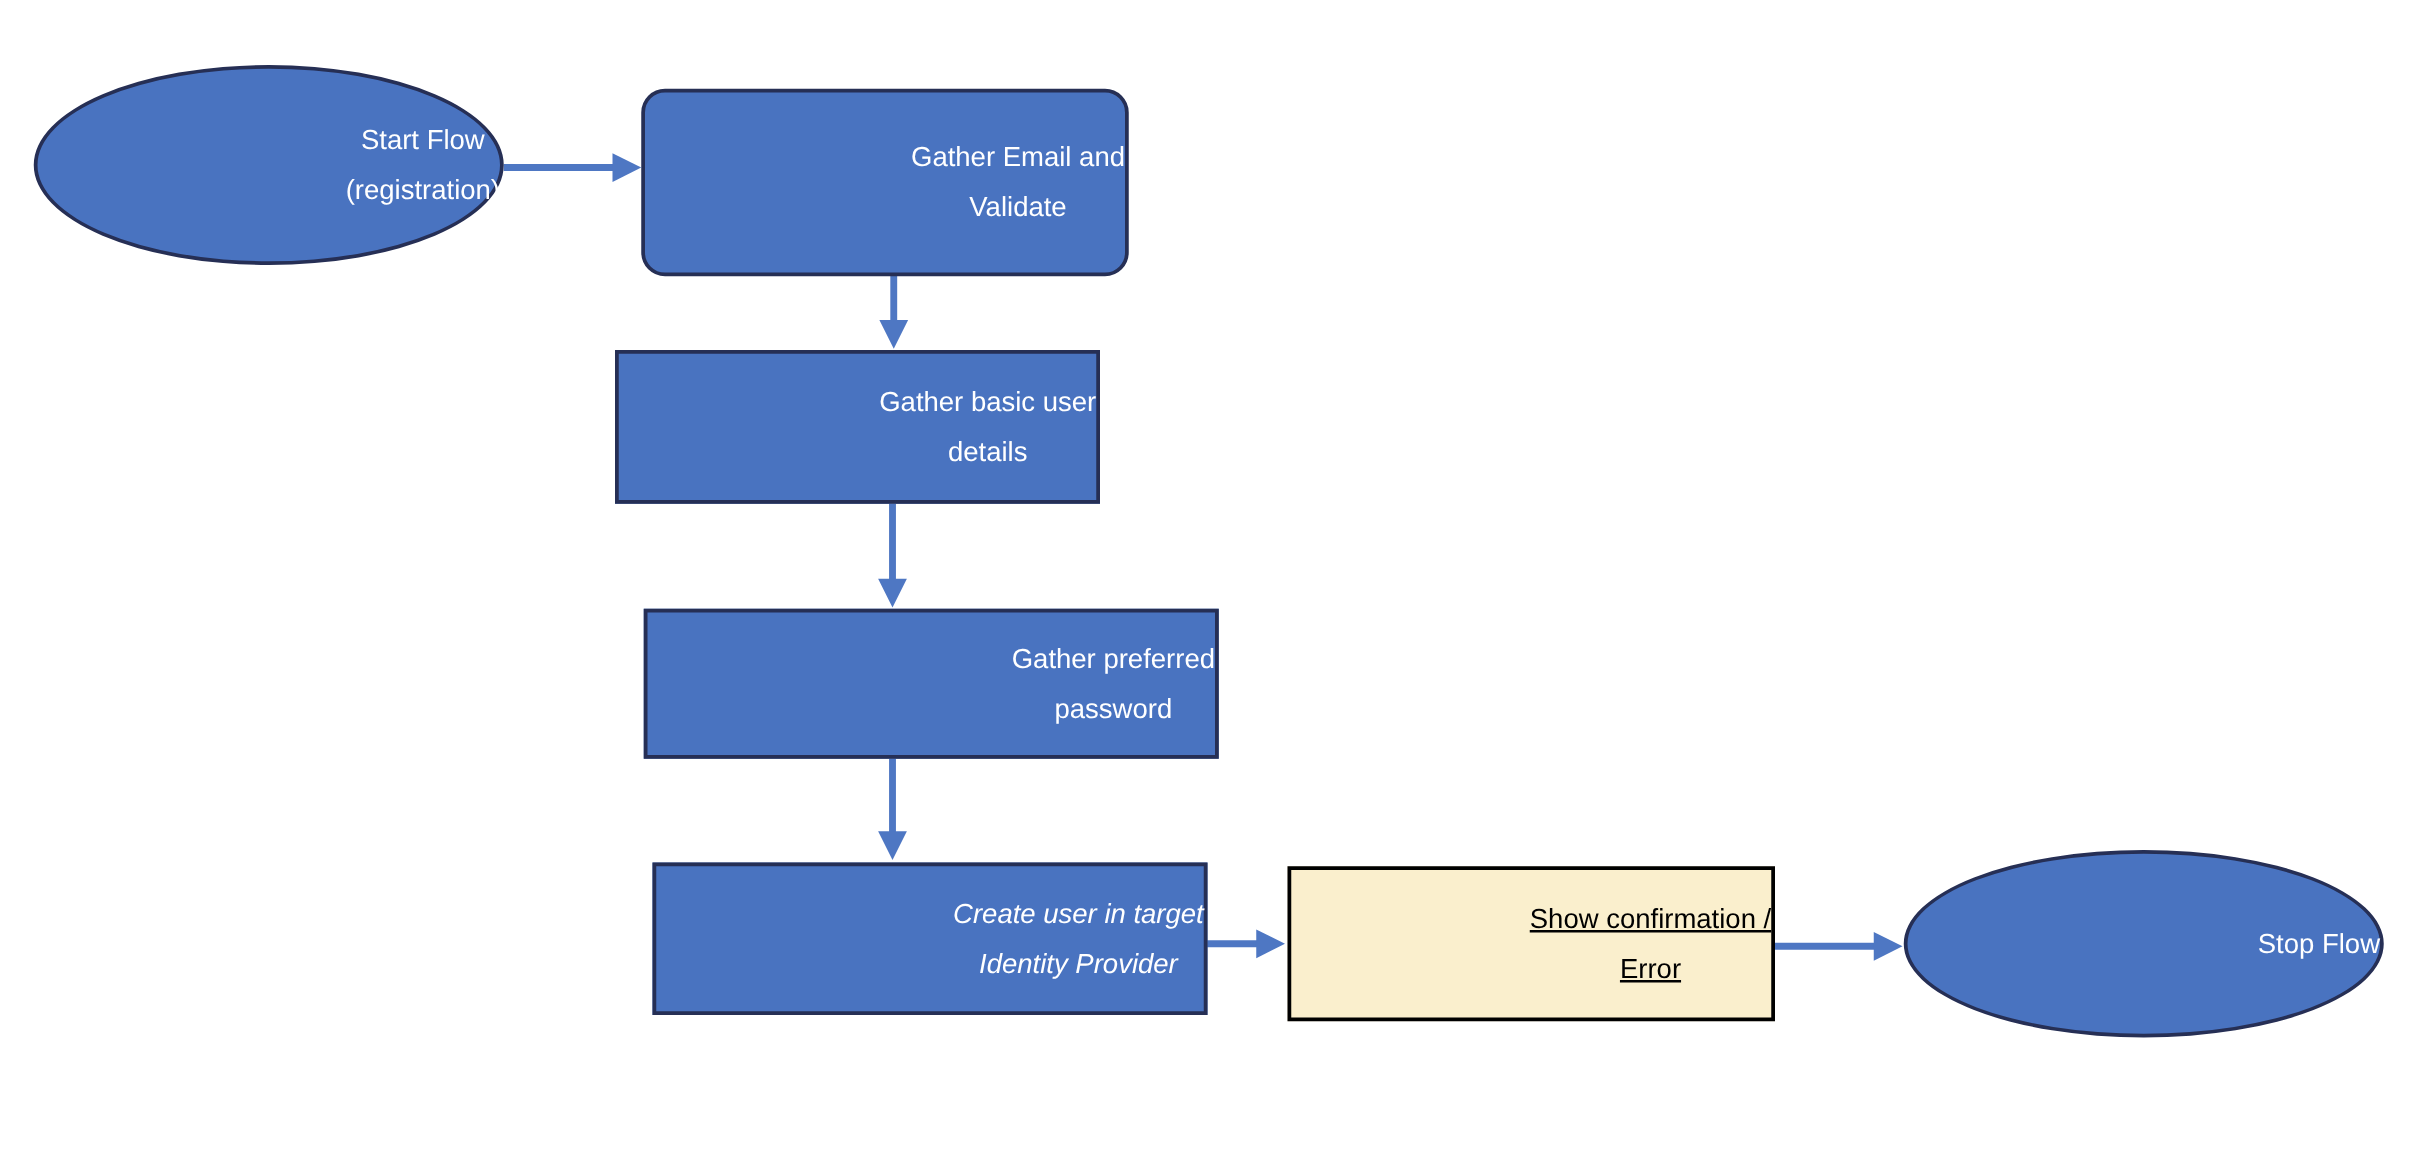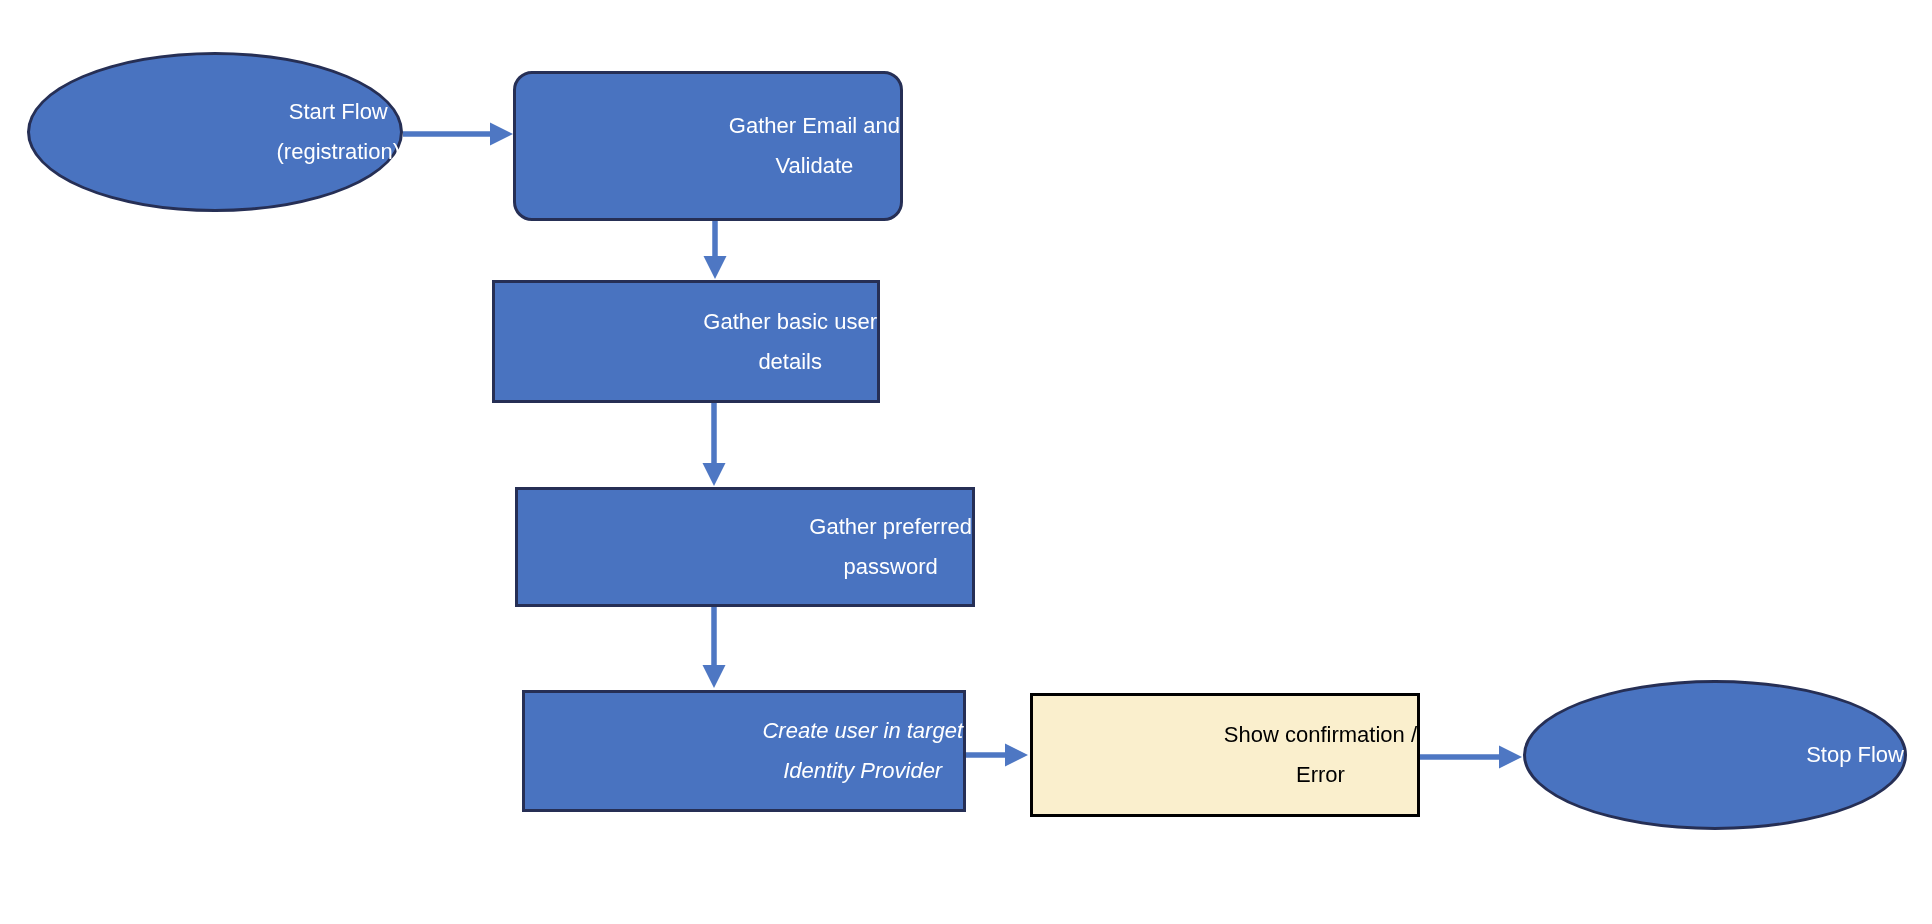--- a/index.html
+++ b/index.html
@@ -42,20 +42,21 @@
   .node.ellipse {
     background: var(--node-fill);
     border: 3px solid var(--node-border);
     border-radius: 50%;
     color: var(--node-text);
   }
   .node.result {
     background: var(--result-fill);
     border: 3px solid var(--result-border);
     color: var(--result-text);
+    text-decoration: underline;
   }
   svg.connectors {
     position: absolute;
     left: 0; top: 0;
     width: 1932px;
     height: 924px;
     pointer-events: none;
   }
 </style>
 </head>

